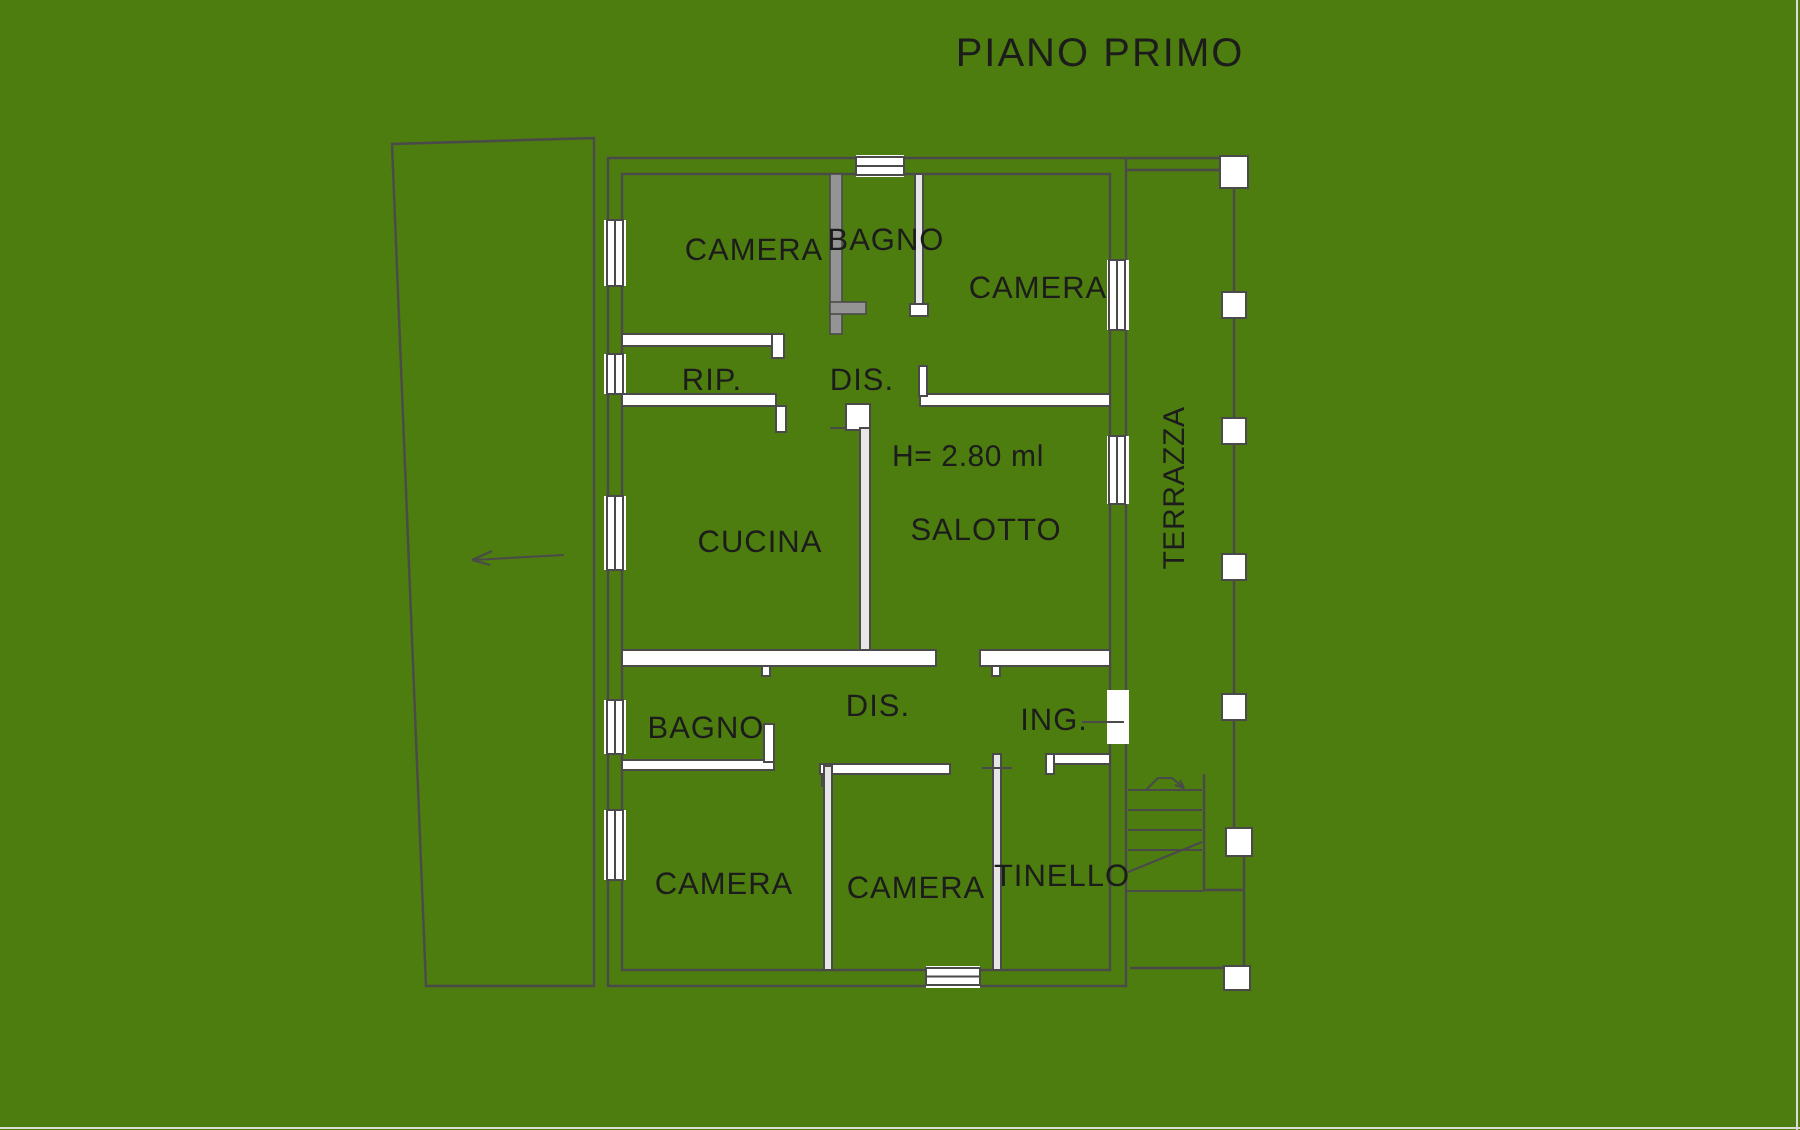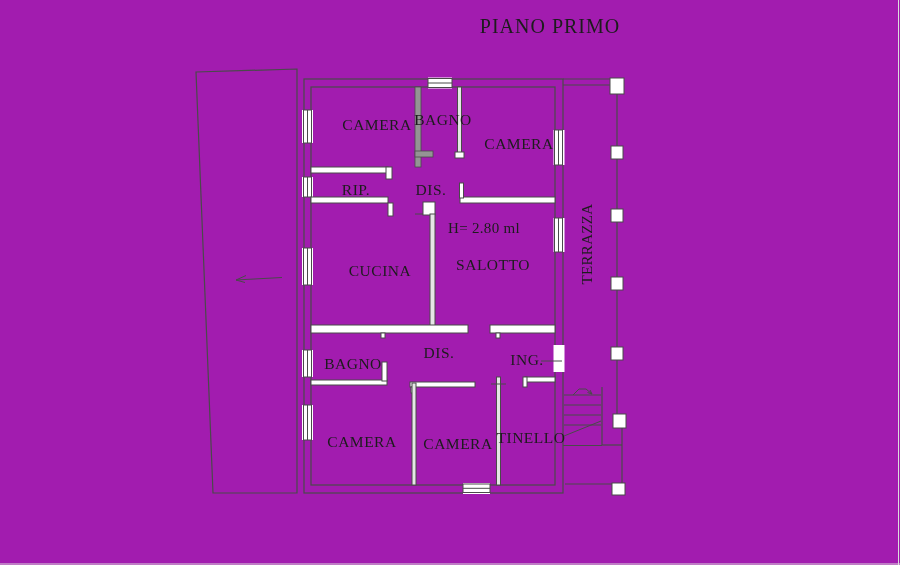--- a/index.html
+++ b/index.html
@@ -1,21 +1,21 @@
 <!DOCTYPE html>
 <html><head>
 <meta charset="utf-8">
 <style>
   html,body{margin:0;padding:0;background:#fff;}
   .canvas{
     position:relative;
     width:900px;height:565px;
-    background:#a21caf;
+    background:#4d7c0f;
     overflow:hidden;
-    font-family:Liberation Serif, serif;
+    font-family:Liberation Sans, sans-serif;
   }
   svg{position:absolute;left:0;top:0;}
   .plan-line{stroke:#4a4a4a;stroke-width:1.2;fill:none;}
   .thin-line{stroke:#4a4a4a;stroke-width:1;fill:none;}
   .white-wall{fill:#ffffff;stroke:#4a4a4a;stroke-width:1;}
   .gray-wall{fill:#949494;stroke:#4a4a4a;stroke-width:0.8;}
   .lite-wall{fill:#e6e6e6;stroke:#4a4a4a;stroke-width:1;}
   .whiteout{fill:#ffffff;stroke:none;}
   .pillar{fill:#ffffff;stroke:#4a4a4a;stroke-width:1;}
   .room-label{fill:#1c1c1c;font-size:15.5px;letter-spacing:0.5px;}

